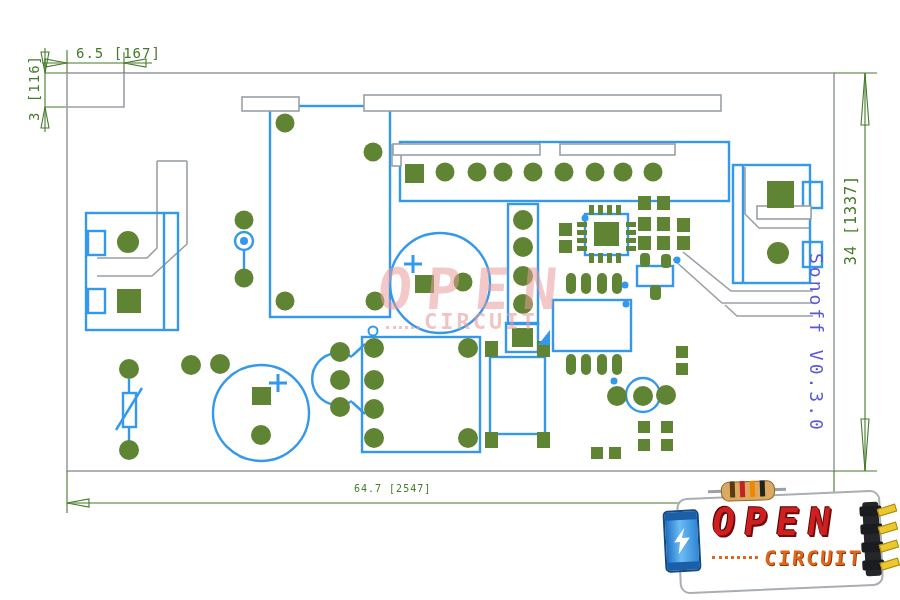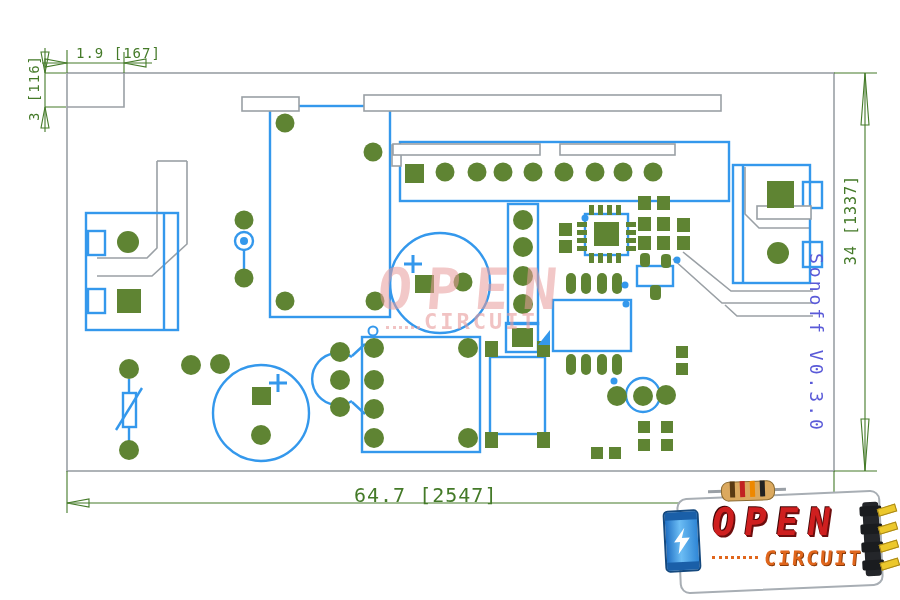--- a/index.html
+++ b/index.html
@@ -278,24 +278,24 @@
       <path d="M67,503 H834 M67,471 V513 M834,471 V513"></path>
       <polygon points="67,503 89,499 89,507"></polygon>
       <polygon points="834,503 812,499 812,507"></polygon>
     </g>
   </svg>
 
   <div class="wm-open">OPEN</div>
   <div class="wm-dashes"></div>
   <div class="wm-circuit">CIRCUIT</div>
 
-  <div class="dim-label" style="left:76px;top:45px;font-size:14px;">1.9 [167]</div>
+  <div class="dim-label" style="left:76px;top:45px;font-size:14px;">6.5 [167]</div>
   <div class="dim-label rot" style="left:-11px;top:80px;width:90px;font-size:14px;">3 [116]</div>
   <div class="dim-label rot" style="left:781px;top:211px;width:140px;">34 [1337]</div>
-  <div class="dim-label" style="left:354px;top:483px;font-size:20px;">64.7 [2547]</div>
+  <div class="dim-label" style="left:354px;top:483px;font-size:10px;">64.7 [2547]</div>
 
   <div class="board-label">Sonoff V0.3.0</div>
 
   <div class="logo">
     <div class="logo-frame"></div>
     <div class="resistor">
       <div class="lead"></div>
         <div class="body"></div>
       <div class="band" style="left:22px;background:#5a3a12;"></div>
       <div class="band" style="left:32px;background:#c22222;"></div>

